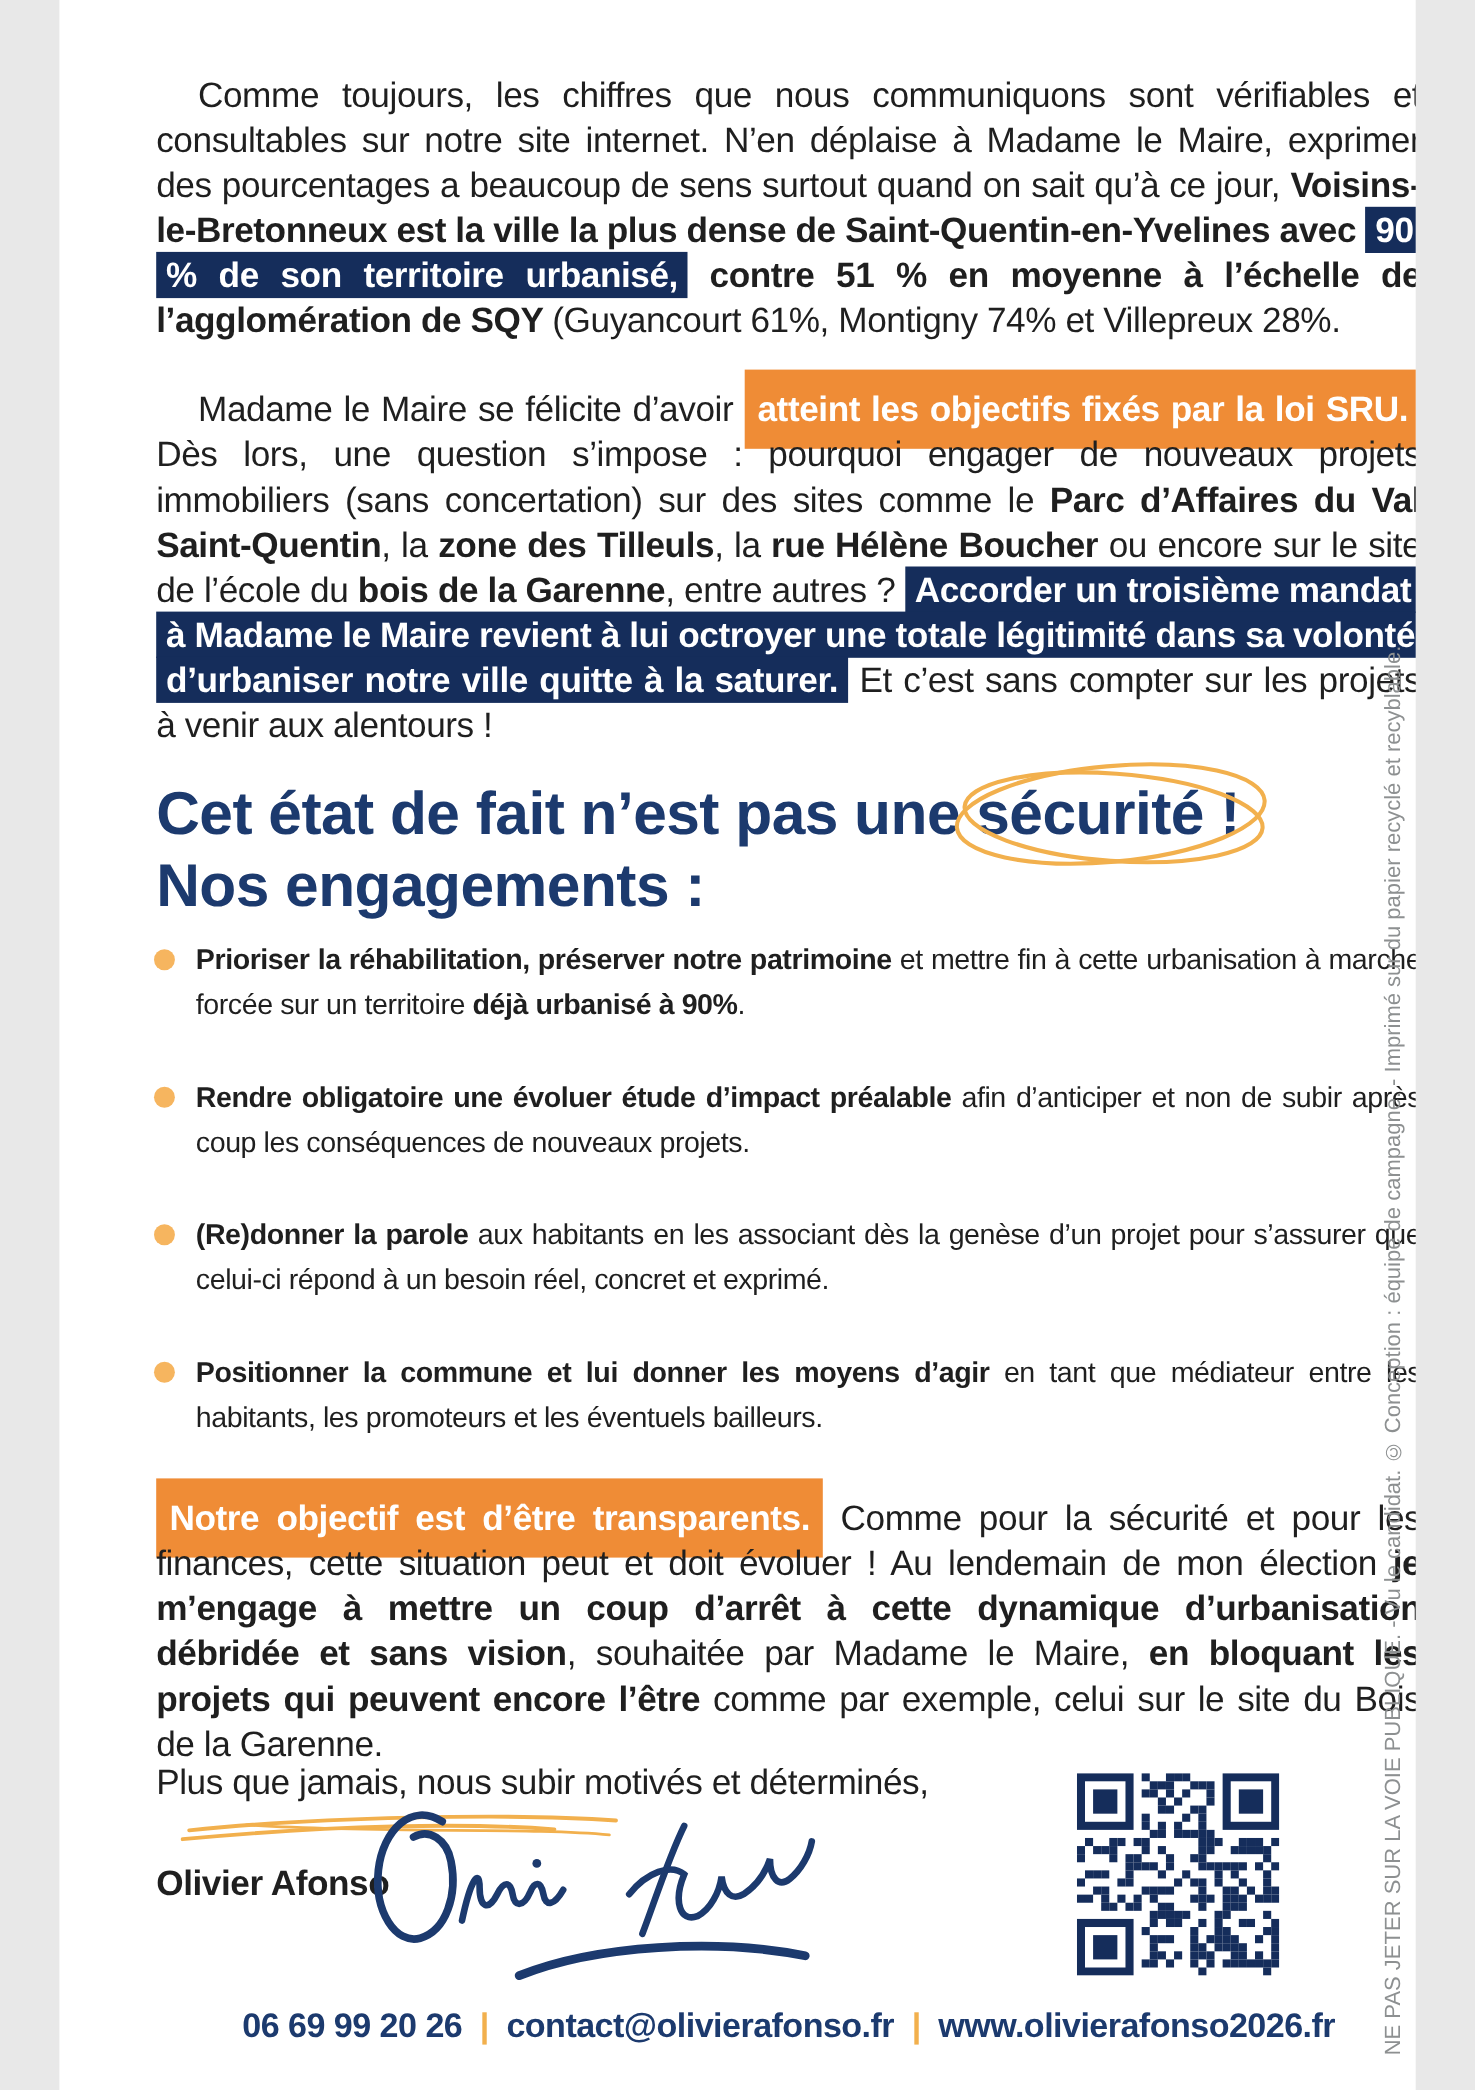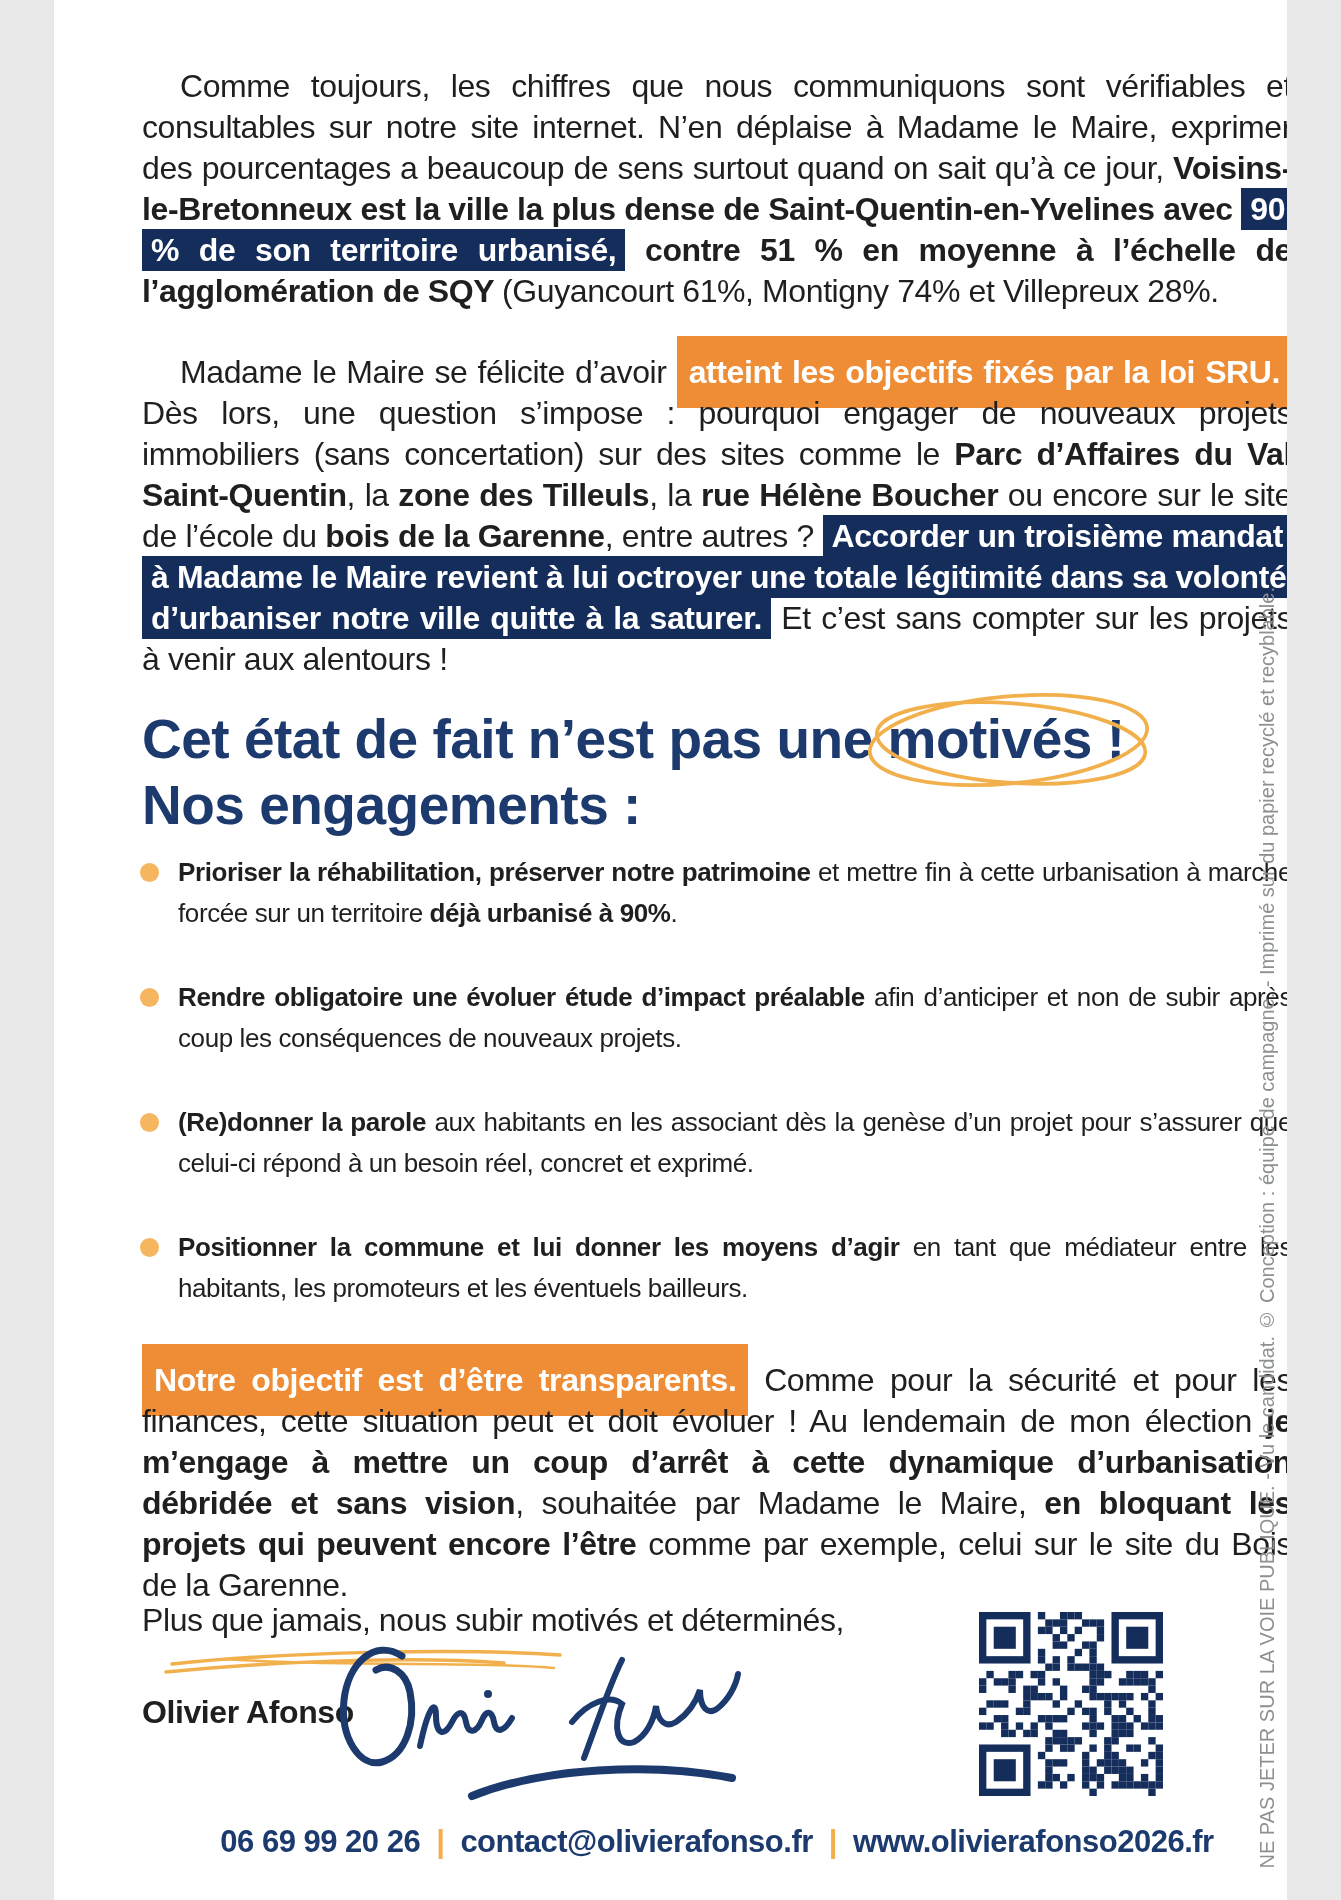--- a/index.html
+++ b/index.html
@@ -73,21 +73,21 @@
   <p class="para indent" style="top:352px">
     <span>Madame le Maire se félicite d’avoir </span><span class="hl-orange">atteint les objectifs fixés par la loi SRU.</span><span> Dès lors, une question s’impose : pourquoi engager de nouveaux projets immobiliers (sans concertation) sur des sites comme le </span><b>Parc d’Affaires du Val Saint-Quentin</b><span>, la </span><b>zone des Tilleuls</b><span>, la </span><b>rue Hélène Boucher</b><span> ou encore sur le site de l’école du </span><b>bois de la Garenne</b><span>, entre autres ? </span><span class="hl-navy">Accorder un troisième mandat à Madame le Maire revient à lui octroyer une totale légitimité dans sa volonté d’urbaniser notre ville quitte à la saturer.</span><span> Et c’est sans compter sur les projets à venir aux alentours !</span>
   </p>
 
   <div class="heading">
     <div><span>Cet état de fait n’est pas une </span><span class="circled"><svg viewBox="0 0 320 110" preserveAspectRatio="none">
             <g fill="none" stroke="#f2b04d" stroke-width="4">
               <ellipse cx="160" cy="55" rx="152" ry="46" transform="rotate(-5 160 55)"></ellipse>
               <ellipse cx="163" cy="58" rx="147" ry="42" transform="rotate(4 160 55)"></ellipse>
             </g>
-          </svg><span>motivés !</span></span></div>
+          </svg><span>sécurité !</span></span></div>
     <div>Nos engagements :</div>
   </div>
 
   <ul class="bullets">
     <li><span class="dot"></span><b>Prioriser la réhabilitation, préserver notre patrimoine</b><span> et mettre fin à cette urbanisation à marche forcée sur un territoire </span><b>déjà urbanisé à 90%</b><span>.</span></li>
     <li><span class="dot"></span><b>Rendre obligatoire une évoluer étude d’impact préalable</b><span> afin d’anticiper et non de subir après coup les conséquences de nouveaux projets.</span></li>
     <li><span class="dot"></span><b>(Re)donner la parole</b><span> aux habitants en les associant dès la genèse d’un projet pour s’assurer que celui-ci répond à un besoin réel, concret et exprimé.</span></li>
     <li><span class="dot"></span><b>Positionner la commune et lui donner les moyens d’agir</b><span> en tant que médiateur entre les habitants, les promoteurs et les éventuels bailleurs.</span></li>
   </ul>
 

